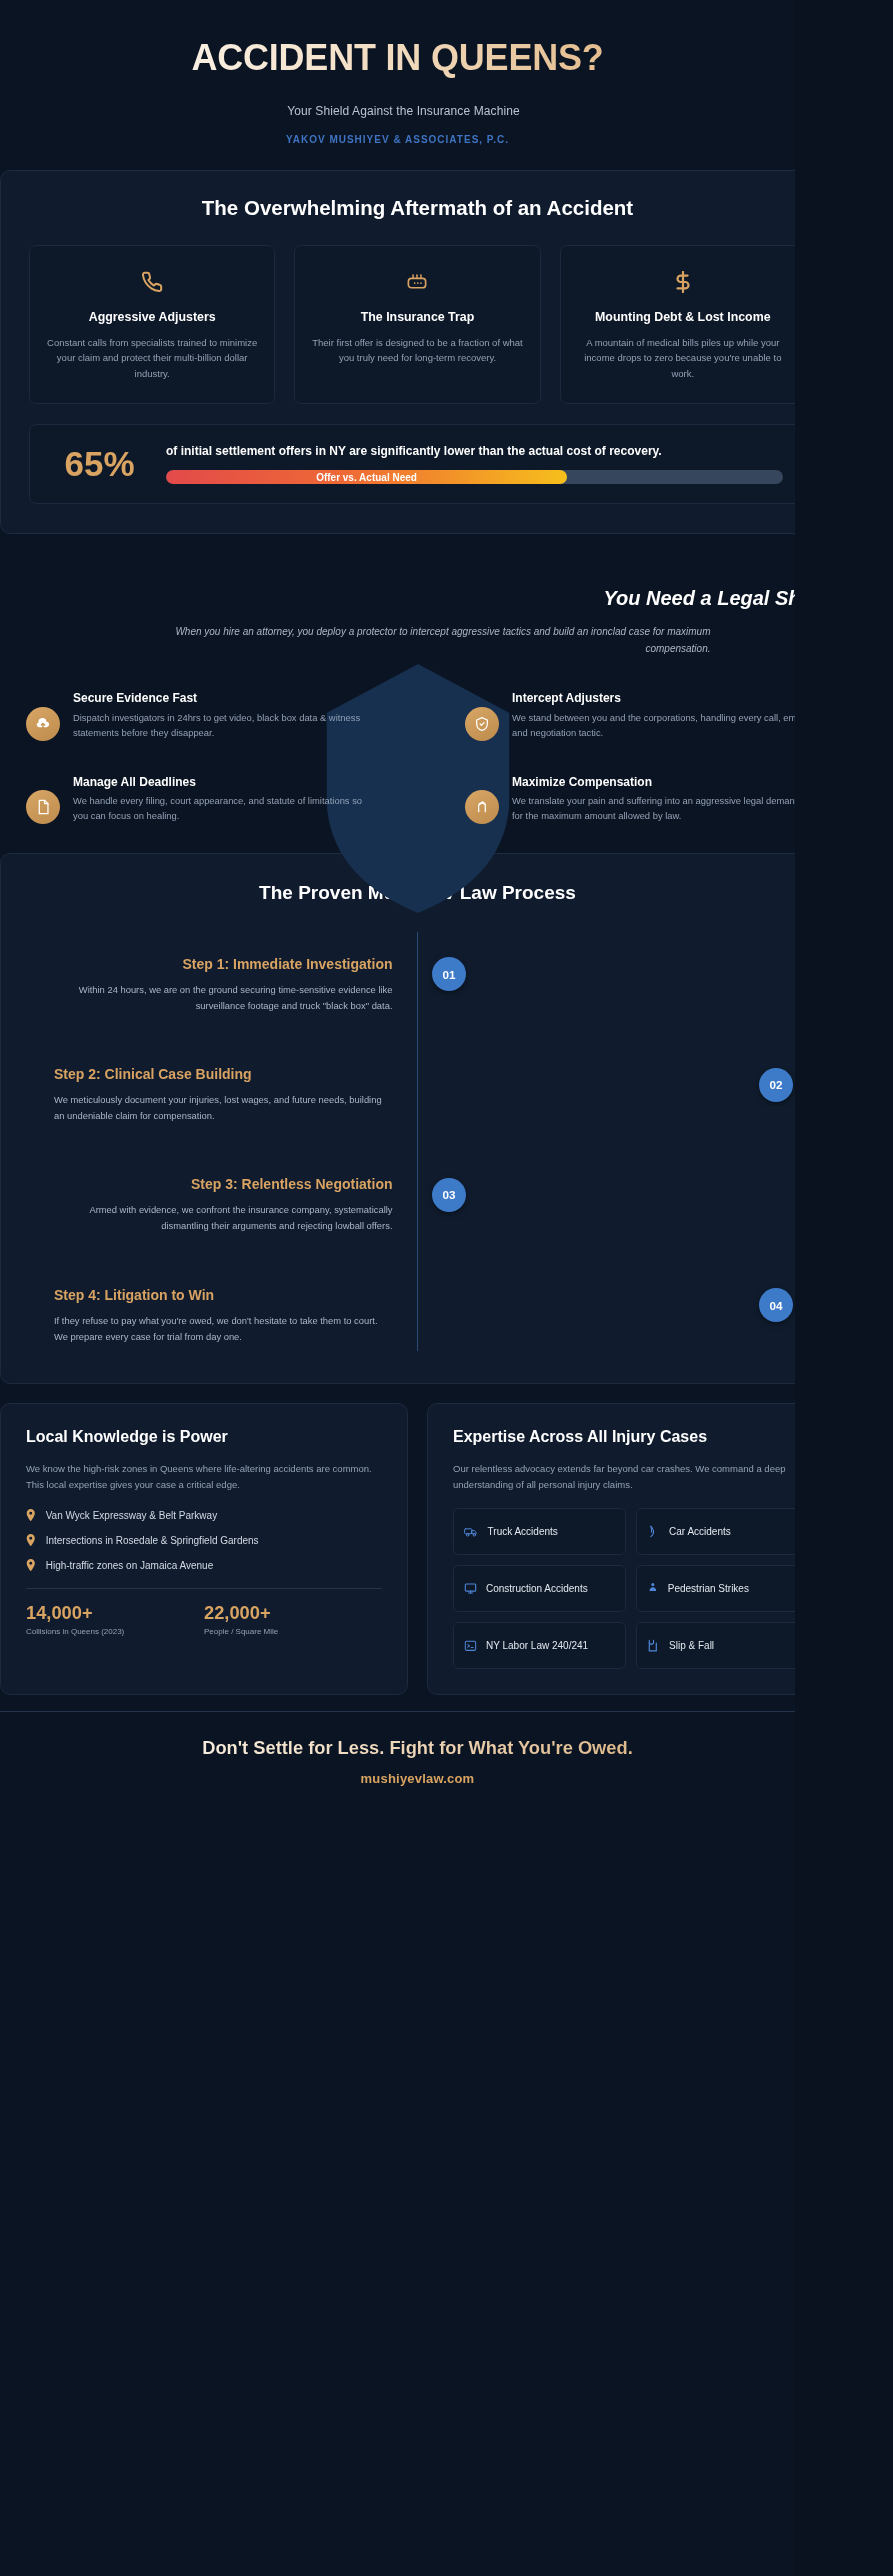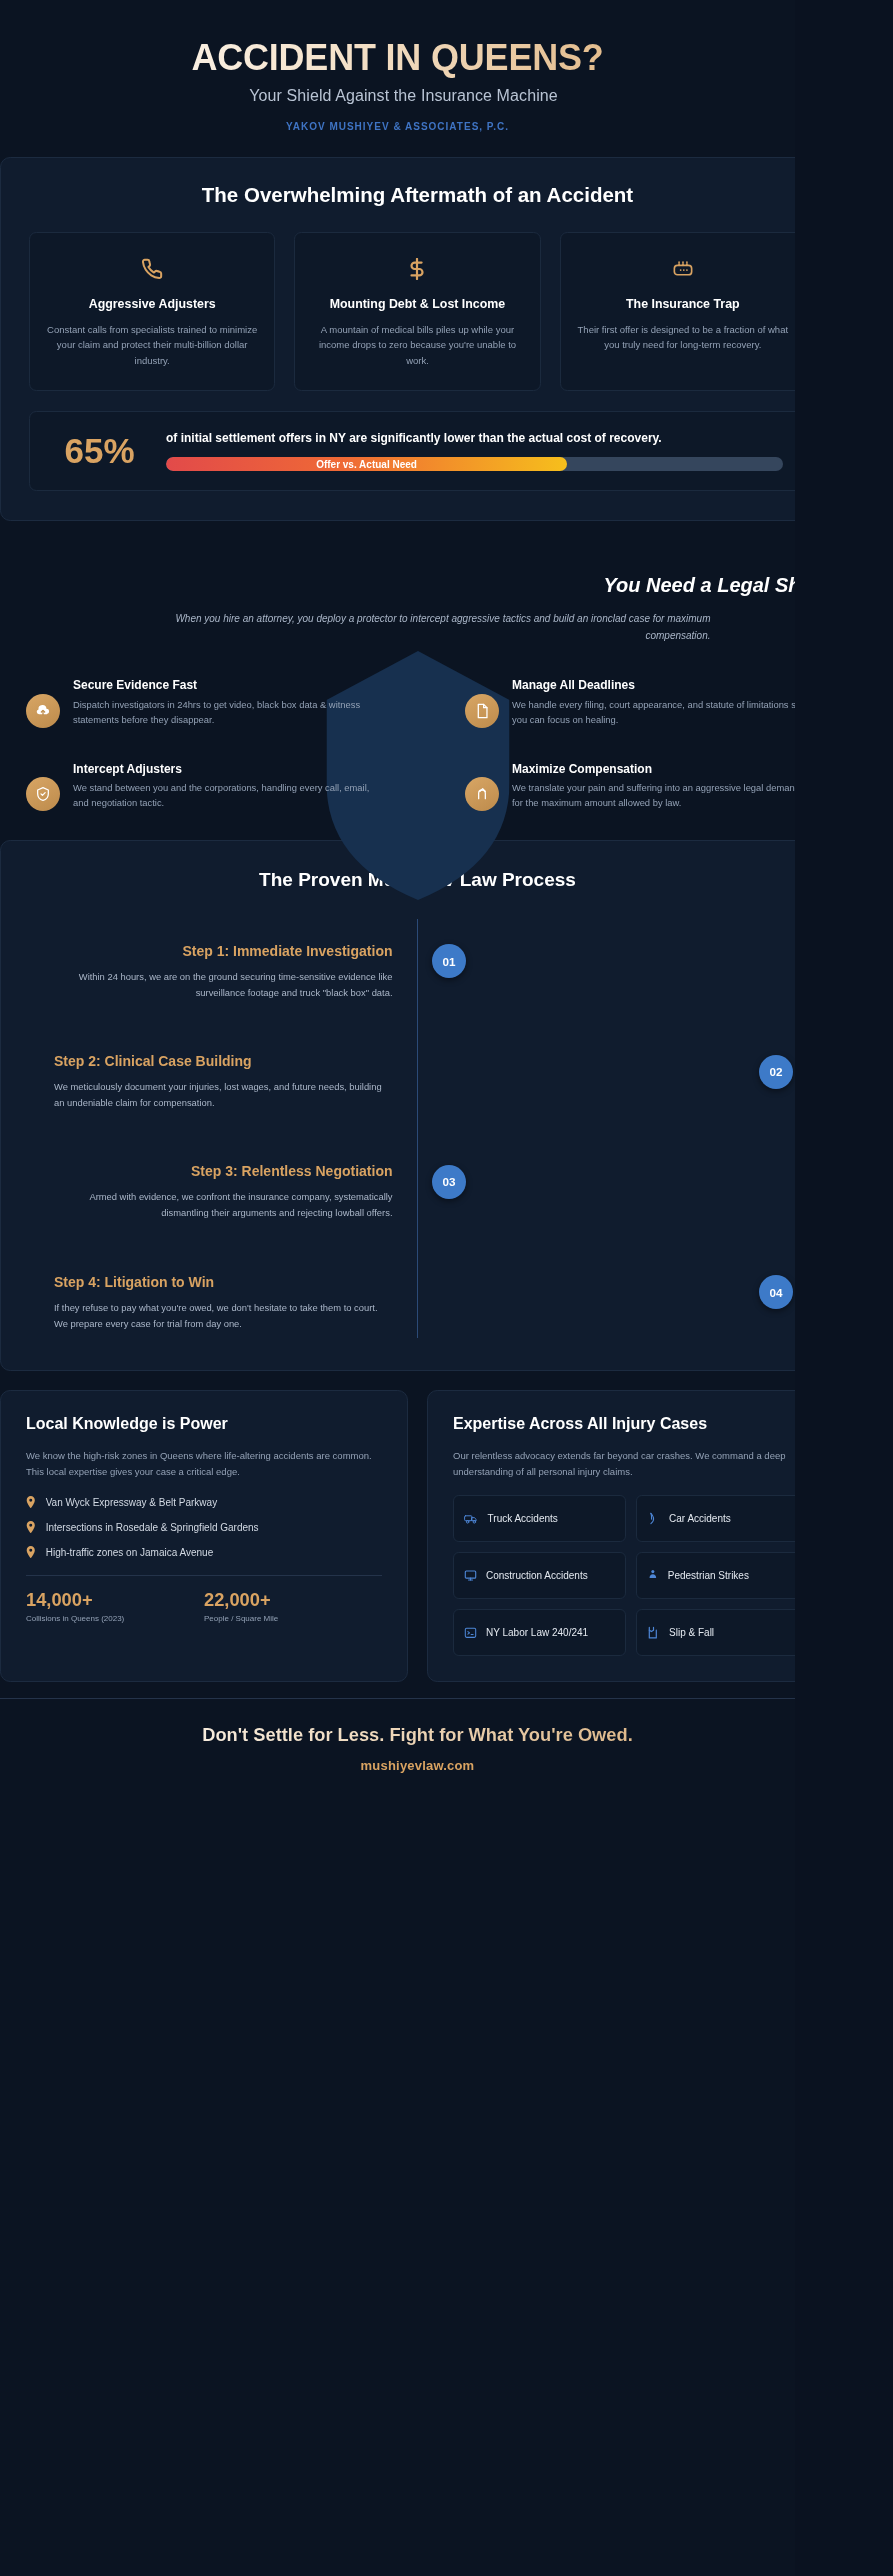--- a/index.html
+++ b/index.html
@@ -27,24 +27,24 @@
     font-weight: 700;
     letter-spacing: -0.2px;
     background: linear-gradient(90deg, #ffffff 0%, #f5e3cc 42%, #d7a263 100%);
     -webkit-background-clip: text;
     background-clip: text;
     color: transparent;
     -webkit-text-fill-color: transparent;
     line-height: 1.12;
   }
   .hero-sub {
-    font-size: 16px;
+    font-size: 12px;
     color: #b9c4d4;
     font-weight: 400;
-    margin-top: 9px;
+    margin-top: 26px;
     letter-spacing: 0.1px;
     padding-left: 12px;
   }
   .hero-firm {
     font-size: 10px;
     font-weight: 700;
     color: #3f74c4;
     letter-spacing: 1px;
     margin-top: 15.4px;
   }
@@ -396,51 +396,51 @@
       <div class="pain-grid">
 
         <div class="pain-card">
           <div class="pain-icon">
             <svg width="22" height="22" viewBox="0 0 24 24" fill="none" stroke="currentColor" stroke-width="2.2" stroke-linecap="round" stroke-linejoin="round">
               <path d="M22 16.92v3a2 2 0 0 1-2.18 2 19.79 19.79 0 0 1-8.63-3.07 19.5 19.5 0 0 1-6-6A19.79 19.79 0 0 1 2.12 4.18 2 2 0 0 1 4.11 2h3a2 2 0 0 1 2 1.72c.13.96.36 1.9.7 2.81a2 2 0 0 1-.45 2.11L8.09 9.91a16 16 0 0 0 6 6l1.27-1.27a2 2 0 0 1 2.11-.45c.91.34 1.85.57 2.81.7A2 2 0 0 1 22 16.92z"></path>
             </svg>
           </div>
           <div class="pain-name">Aggressive Adjusters</div>
           <div class="pain-desc">Constant calls from specialists trained to minimize your claim and protect their multi-billion dollar industry.</div>
-        </div>
-
-        <div class="pain-card">
-          <div class="pain-icon">
-            <svg width="22" height="22" viewBox="0 0 24 24" fill="none" stroke="currentColor" stroke-width="2.4" stroke-linecap="round" stroke-linejoin="round">
-              <line x1="12" y1="1" x2="12" y2="23"></line>
-              <path d="M17 5H9.5a3.5 3.5 0 0 0 0 7h5a3.5 3.5 0 0 1 0 7H6"></path>
-            </svg>
-          </div>
-          <div class="pain-name">Mounting Debt &amp; Lost Income</div>
-          <div class="pain-desc">A mountain of medical bills piles up while your income drops to zero because you're unable to work.</div>
         </div>
 
         <div class="pain-card">
           <div class="pain-icon">
             <svg width="22" height="19" viewBox="0 0 28 24" fill="none" stroke="currentColor" stroke-width="2.1" stroke-linecap="round" stroke-linejoin="round">
               <rect x="3" y="8" width="22" height="12" rx="4"></rect>
               <path d="M9 8V6"></path>
                 <path d="M14 8V6"></path>
                 <path d="M19 8V6"></path>
               <circle cx="9" cy="4" r="1.1" fill="currentColor" stroke="none"></circle>
               <circle cx="14" cy="4" r="1.1" fill="currentColor" stroke="none"></circle>
               <circle cx="19" cy="4" r="1.1" fill="currentColor" stroke="none"></circle>
               <circle cx="11" cy="14" r="1.1" fill="currentColor" stroke="none"></circle>
               <circle cx="15" cy="14" r="1.1" fill="currentColor" stroke="none"></circle>
               <circle cx="19" cy="14" r="1.1" fill="currentColor" stroke="none"></circle>
             </svg>
           </div>
           <div class="pain-name">The Insurance Trap</div>
           <div class="pain-desc">Their first offer is designed to be a fraction of what you truly need for long-term recovery.</div>
         </div>
+
+        <div class="pain-card">
+          <div class="pain-icon">
+            <svg width="22" height="22" viewBox="0 0 24 24" fill="none" stroke="currentColor" stroke-width="2.4" stroke-linecap="round" stroke-linejoin="round">
+              <line x1="12" y1="1" x2="12" y2="23"></line>
+              <path d="M17 5H9.5a3.5 3.5 0 0 0 0 7h5a3.5 3.5 0 0 1 0 7H6"></path>
+            </svg>
+          </div>
+          <div class="pain-name">Mounting Debt &amp; Lost Income</div>
+          <div class="pain-desc">A mountain of medical bills piles up while your income drops to zero because you're unable to work.</div>
+        </div>
       </div>
 
       <div class="stat-strip">
         <div class="stat-big">65%</div>
         <div class="stat-right">
           <div class="stat-text">of initial settlement offers in NY are significantly lower than the actual cost of recovery.</div>
           <div class="bar-track">
             <div class="bar-fill" id="barFill" style="width: 65%;">
               <span class="bar-label">Offer vs. Actual Need</span>
             </div>
@@ -471,41 +471,41 @@
               </svg>
             </div>
             <div>
               <div class="ben-title">Secure Evidence Fast</div>
               <div class="ben-desc">Dispatch investigators in 24hrs to get video, black box data &amp; witness statements before they disappear.</div>
             </div>
           </div>
 
           <div class="ben">
             <div class="ben-badge">
+              <svg width="16" height="16" viewBox="0 0 24 24" fill="none" stroke="currentColor" stroke-width="1.9" stroke-linecap="round" stroke-linejoin="round">
+                <path d="M12 2.5 20 6v5.5c0 5-3.4 8.8-8 10.2-4.6-1.4-8-5.2-8-10.2V6z"></path>
+                <path d="M9 11.8l2.2 2.2L15.2 10"></path>
+              </svg>
+            </div>
+            <div>
+              <div class="ben-title">Intercept Adjusters</div>
+              <div class="ben-desc">We stand between you and the corporations, handling every call, email, and negotiation tactic.</div>
+            </div>
+          </div>
+
+          <div class="ben">
+            <div class="ben-badge">
               <svg width="14.6" height="16" viewBox="0 0 20 24" fill="none" stroke="currentColor" stroke-width="1.9" stroke-linecap="round" stroke-linejoin="round">
                 <path d="M4 2h8l5 5v15H4z"></path>
                 <path d="M12 2v5h5"></path>
               </svg>
             </div>
             <div>
               <div class="ben-title">Manage All Deadlines</div>
               <div class="ben-desc">We handle every filing, court appearance, and statute of limitations so you can focus on healing.</div>
-            </div>
-          </div>
-
-          <div class="ben">
-            <div class="ben-badge">
-              <svg width="16" height="16" viewBox="0 0 24 24" fill="none" stroke="currentColor" stroke-width="1.9" stroke-linecap="round" stroke-linejoin="round">
-                <path d="M12 2.5 20 6v5.5c0 5-3.4 8.8-8 10.2-4.6-1.4-8-5.2-8-10.2V6z"></path>
-                <path d="M9 11.8l2.2 2.2L15.2 10"></path>
-              </svg>
-            </div>
-            <div>
-              <div class="ben-title">Intercept Adjusters</div>
-              <div class="ben-desc">We stand between you and the corporations, handling every call, email, and negotiation tactic.</div>
             </div>
           </div>
 
           <div class="ben">
             <div class="ben-badge">
               <svg width="16" height="16" viewBox="0 0 24 24" fill="none" stroke="currentColor" stroke-width="1.9" stroke-linecap="round" stroke-linejoin="round">
                 <path d="M7 19V11a5 5 0 0 1 10 0v8"></path>
                 <path d="M13 8l4-4 4 4" transform="translate(-4,0)"></path>
               </svg>
             </div>

